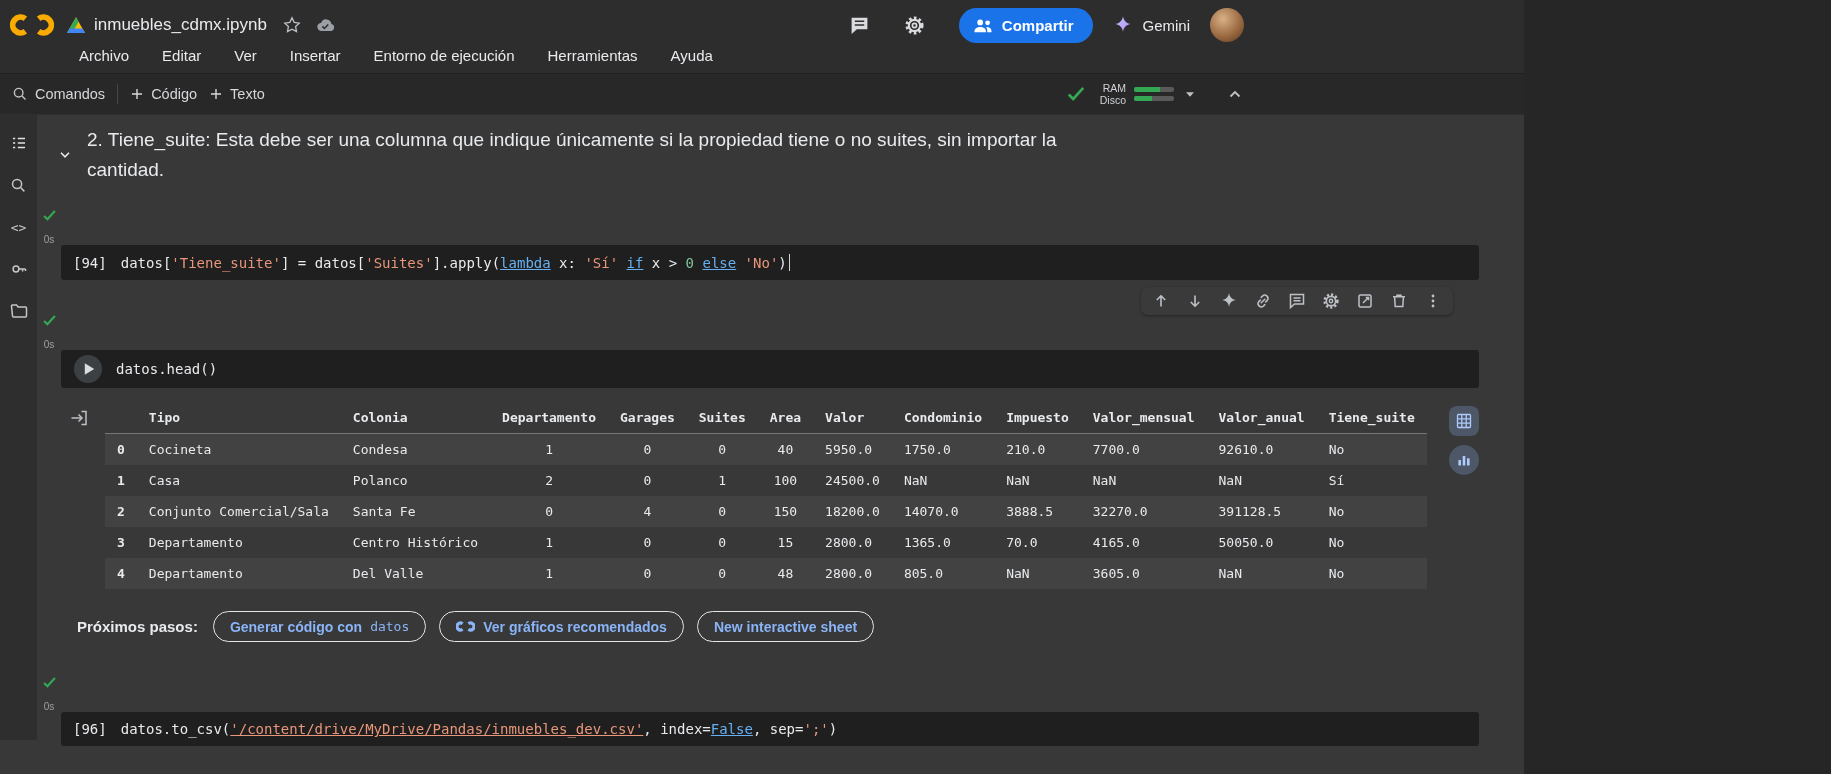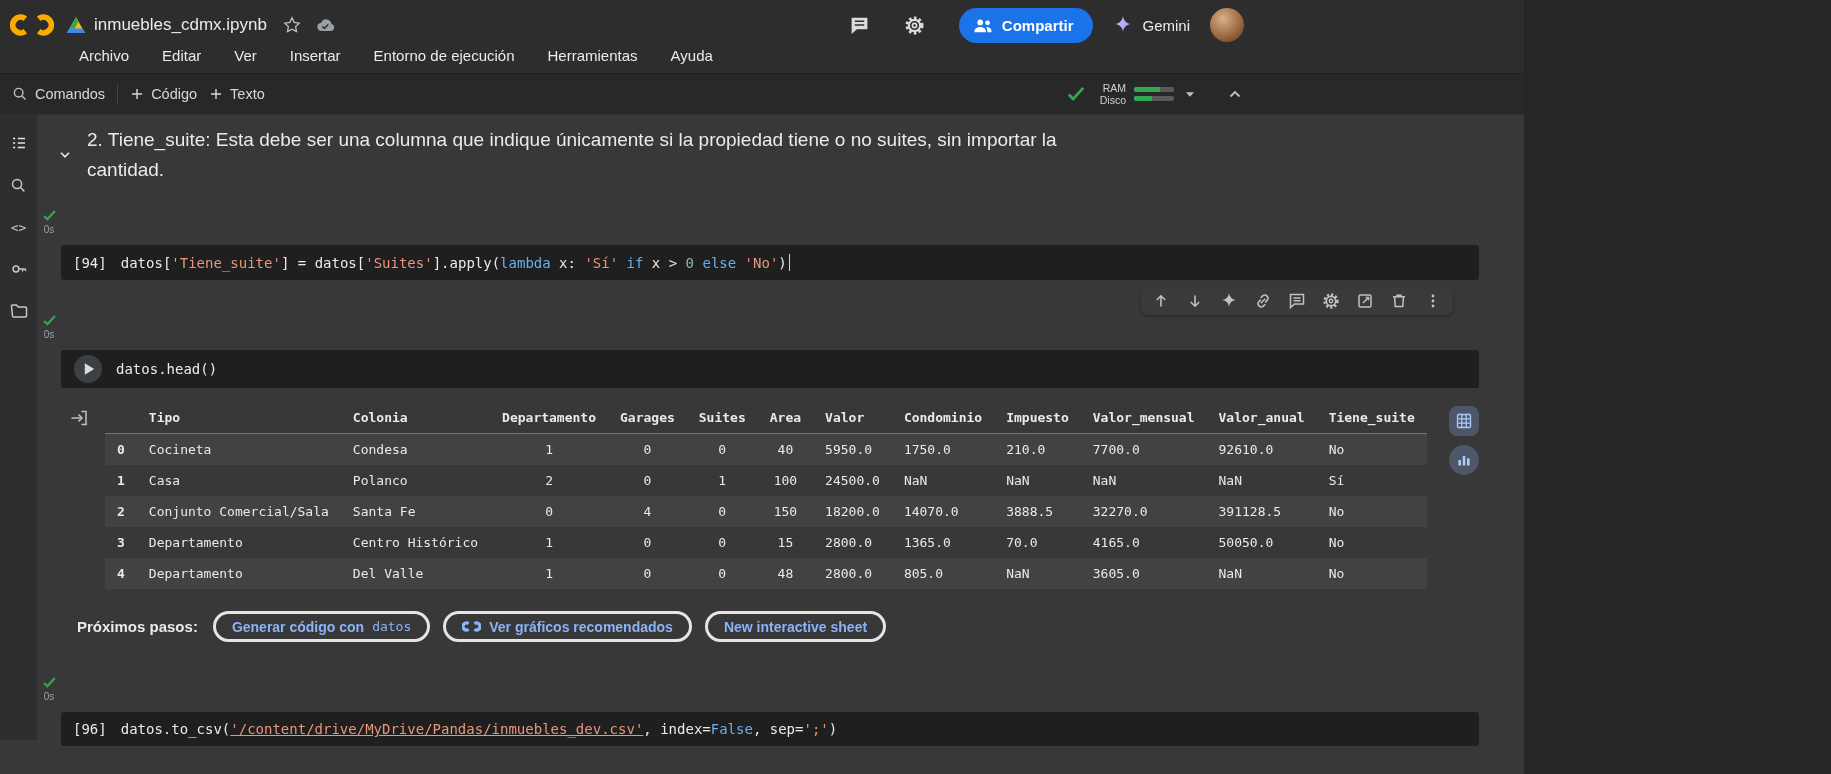--- a/index.html
+++ b/index.html
@@ -47,29 +47,29 @@
   .notebook{flex:1;padding-top:4px;position:relative;}
 
   
   .md-cell{display:flex;align-items:center;padding:6px 0 4px 20px;}
   .md-caret{display:flex;margin-right:14px;cursor:pointer;}
   .md-text{font-size:19px;line-height:30px;max-width:1000px;}
 
   
   .cell-row{display:flex;margin:12px 260px 0 0;}
   .gutter{width:24px;display:flex;flex-direction:column;align-items:center;padding-top:7px;flex:none;}
-  .gutter .t{font-size:10px;color:#9aa0a6;margin-top:1px;}
+  .gutter .t{font-size:10px;color:#9aa0a6;margin-top:11px;}
   .editor{flex:1;background:#1f1f1f;border-radius:3px;padding:9px 12px;display:flex;align-items:center;
           font-family:"DejaVu Sans Mono",monospace;font-size:14px;cursor:text;margin-top:44px;}
   .exec{margin-right:14px;white-space:pre;}
   .code{white-space:pre;display:flex;align-items:center;}
   .tok-pln{color:#e8eaed;}
   .tok-str{color:#e9967a;}
   .tok-strlink{color:#e9967a;text-decoration:underline;}
-  .tok-kw{color:#66b0f2;}
+  .tok-kw{color:#66b0f2;text-decoration:underline;}
   .tok-num{color:#7ec699;}
   .text-cursor{display:inline-block;width:1.5px;height:17px;background:#cfd2d6;margin-left:2px;}
   .cell-head-row{position:relative;margin-top:26px;}
   .cell-head-row .editor{padding:4px 12px;}
   .play{margin-right:13px;display:flex;cursor:pointer;}
   .cell-toolbar{position:absolute;top:-19px;right:26px;display:flex;align-items:center;gap:16px;
                 background:#3a3a3a;border-radius:7px;padding:5px 11px;
                 box-shadow:0 1px 3px rgba(0,0,0,.35);z-index:3;}
   .ct-btn{display:flex;cursor:pointer;}
 
@@ -85,21 +85,21 @@
   .al-left{text-align:left;}.al-center{text-align:center;}.al-right{text-align:left;}
   .df-actions{display:flex;flex-direction:column;gap:9px;padding-top:4px;}
   .df-btn{width:30px;height:30px;border-radius:8px;background:rgba(138,180,248,.25);
           display:flex;align-items:center;justify-content:center;cursor:pointer;}
   .df-btn.round{border-radius:50%;}
 
   
   .next-steps{display:flex;align-items:center;gap:13px;margin:18px 0 0 40px;}
   .ns-label{font-weight:bold;font-size:15px;margin-right:2px;}
   .ns-btn{display:flex;align-items:center;gap:8px;height:31px;padding:0 16px;border-radius:16px;
-          border:3px solid #e5e5e5;background:transparent;color:#8ab4f8;font-size:14px;font-weight:bold;
+          border:1px solid #e5e5e5;background:transparent;color:#8ab4f8;font-size:14px;font-weight:bold;
           font-family:"Liberation Sans",sans-serif;cursor:pointer;white-space:nowrap;}
   .ns-btn code{font-family:"DejaVu Sans Mono",monospace;font-size:13px;color:#8ab4f8;font-weight:normal;}
 
   .tocsv{margin-top:26px;}
 </style>
 </head>
 <body>
 
 <div class="app">
 

